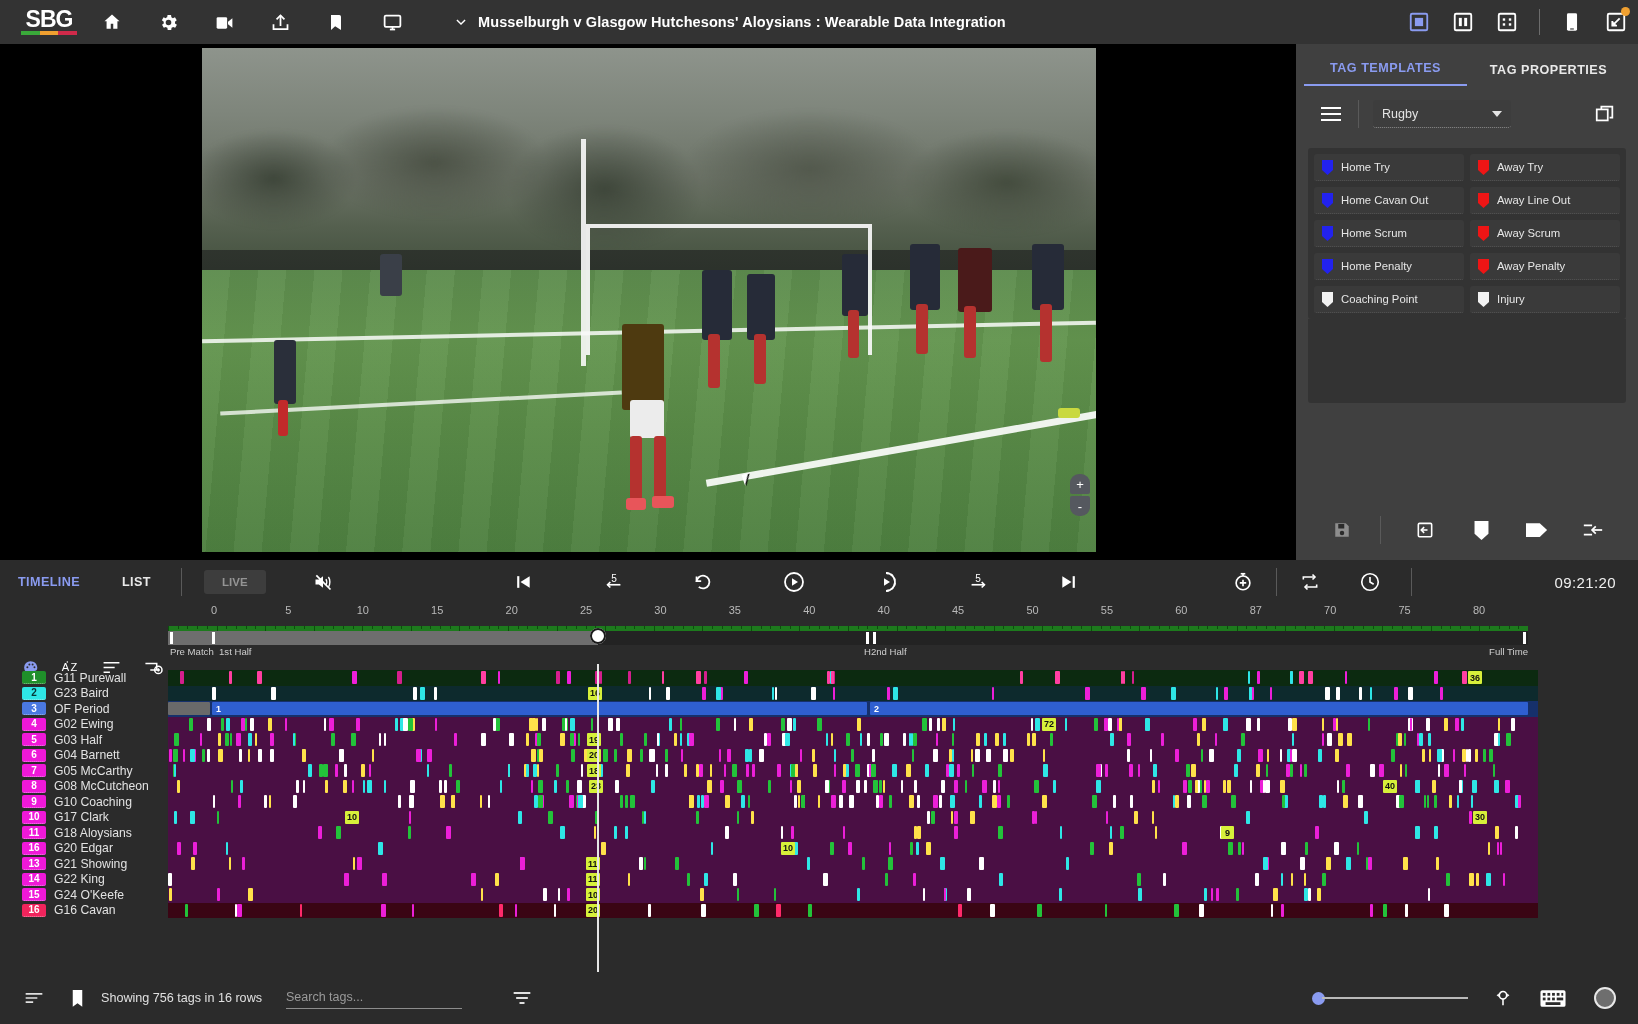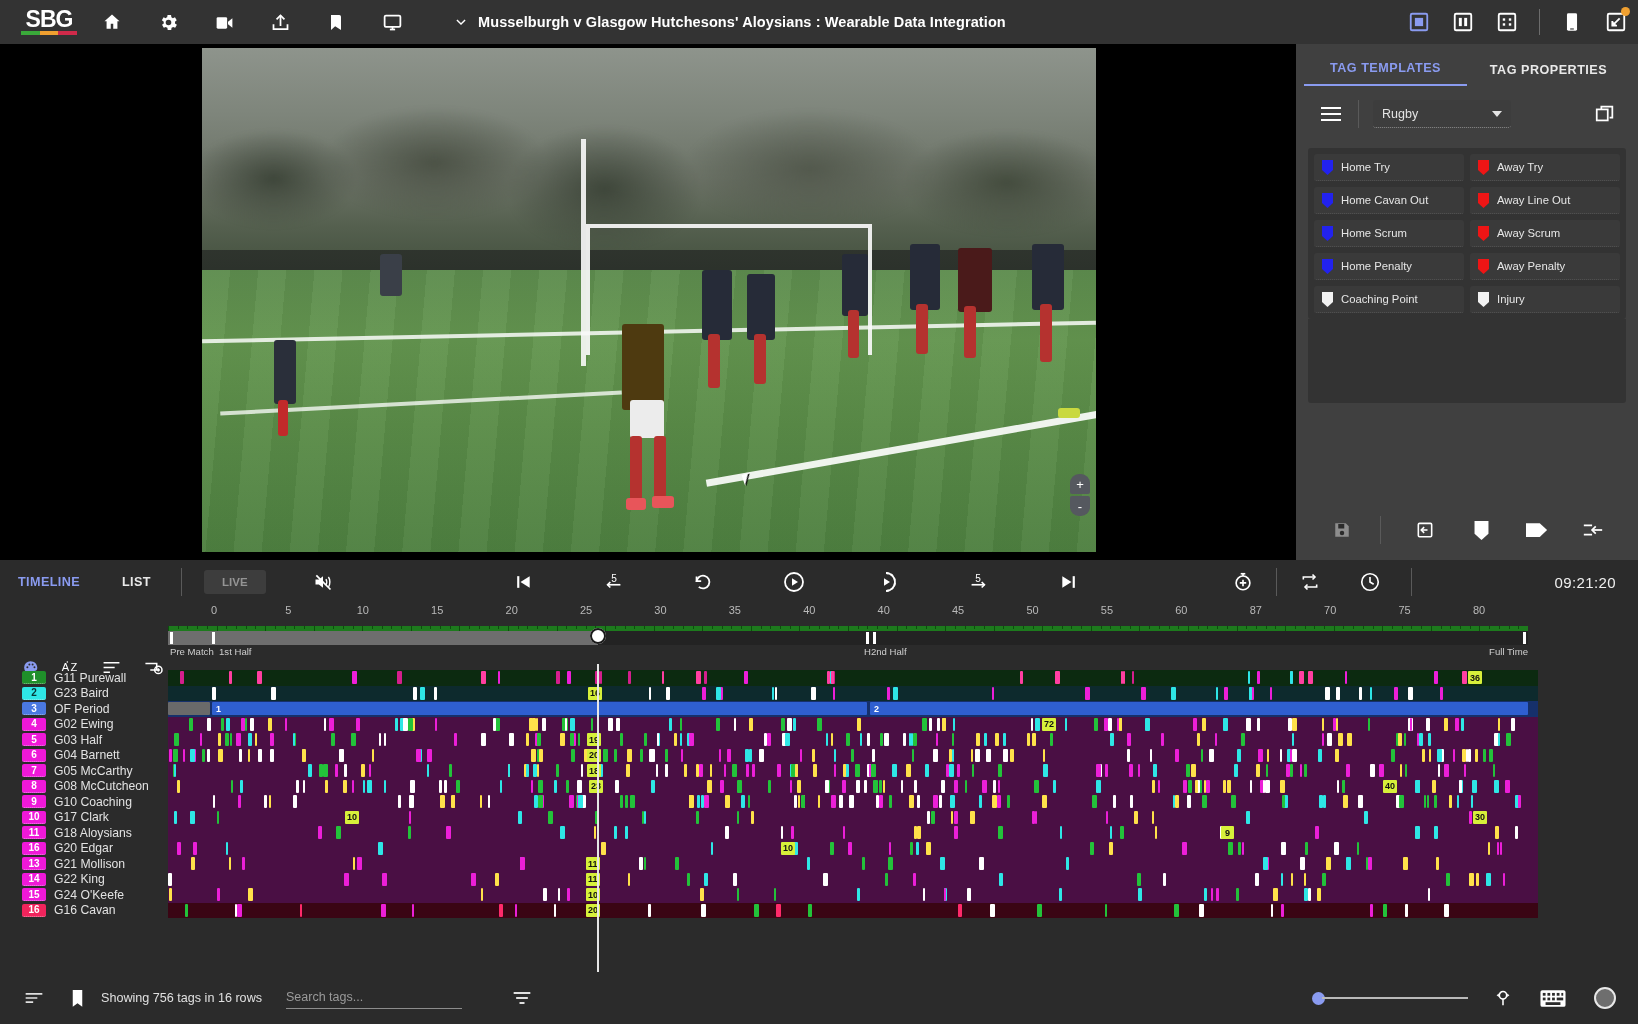--- a/index.html
+++ b/index.html
@@ -774,21 +774,21 @@
         <div class="rowitem">
           <div class="rnum" style="background: rgb(239, 24, 216);">11</div>
           <div class="rname">G18 Aloysians</div>
         </div>
         <div class="rowitem">
           <div class="rnum" style="background: rgb(239, 24, 216);">16</div>
           <div class="rname">G20 Edgar</div>
         </div>
         <div class="rowitem">
           <div class="rnum" style="background: rgb(239, 24, 216);">13</div>
-          <div class="rname">G21 Mollison</div>
+          <div class="rname">G21 Showing</div>
         </div>
         <div class="rowitem">
           <div class="rnum" style="background: rgb(239, 24, 216);">14</div>
           <div class="rname">G22 King</div>
         </div>
         <div class="rowitem">
           <div class="rnum" style="background: rgb(239, 24, 216);">15</div>
           <div class="rname">G24 O'Keefe</div>
         </div>
         <div class="rowitem">

